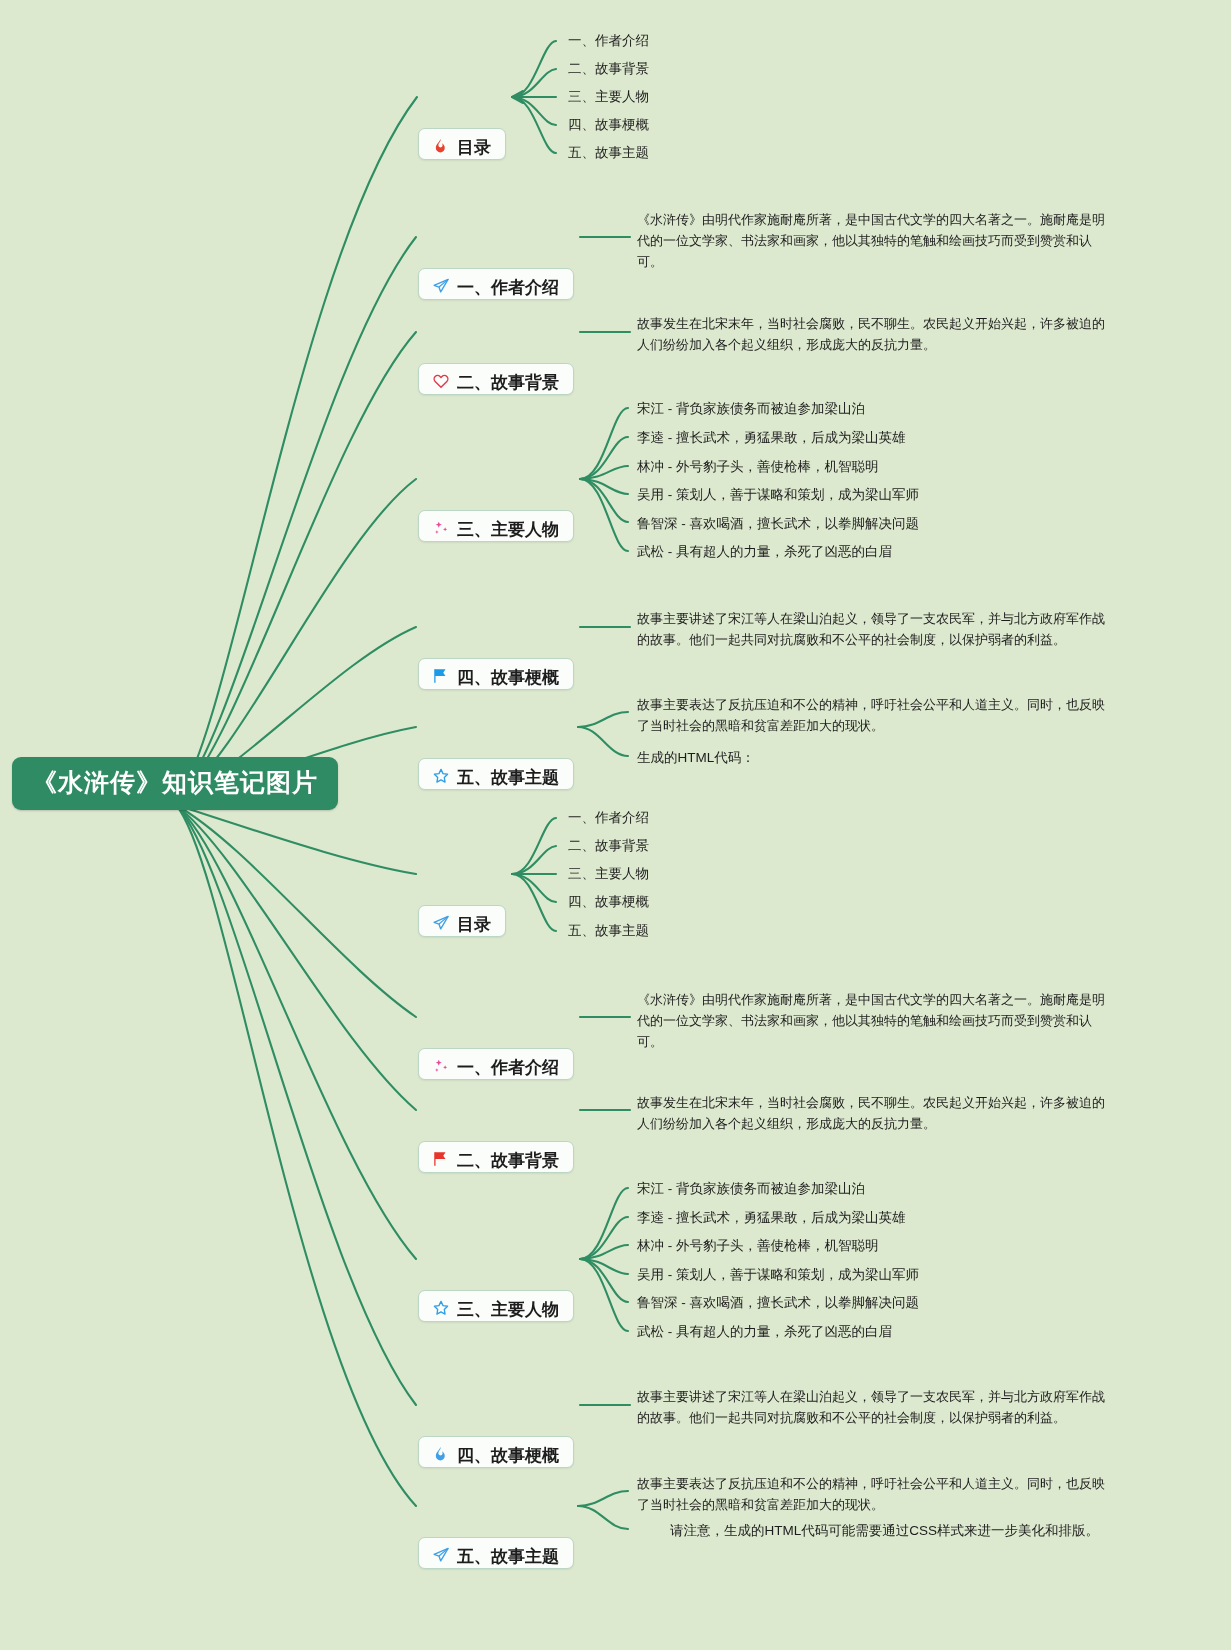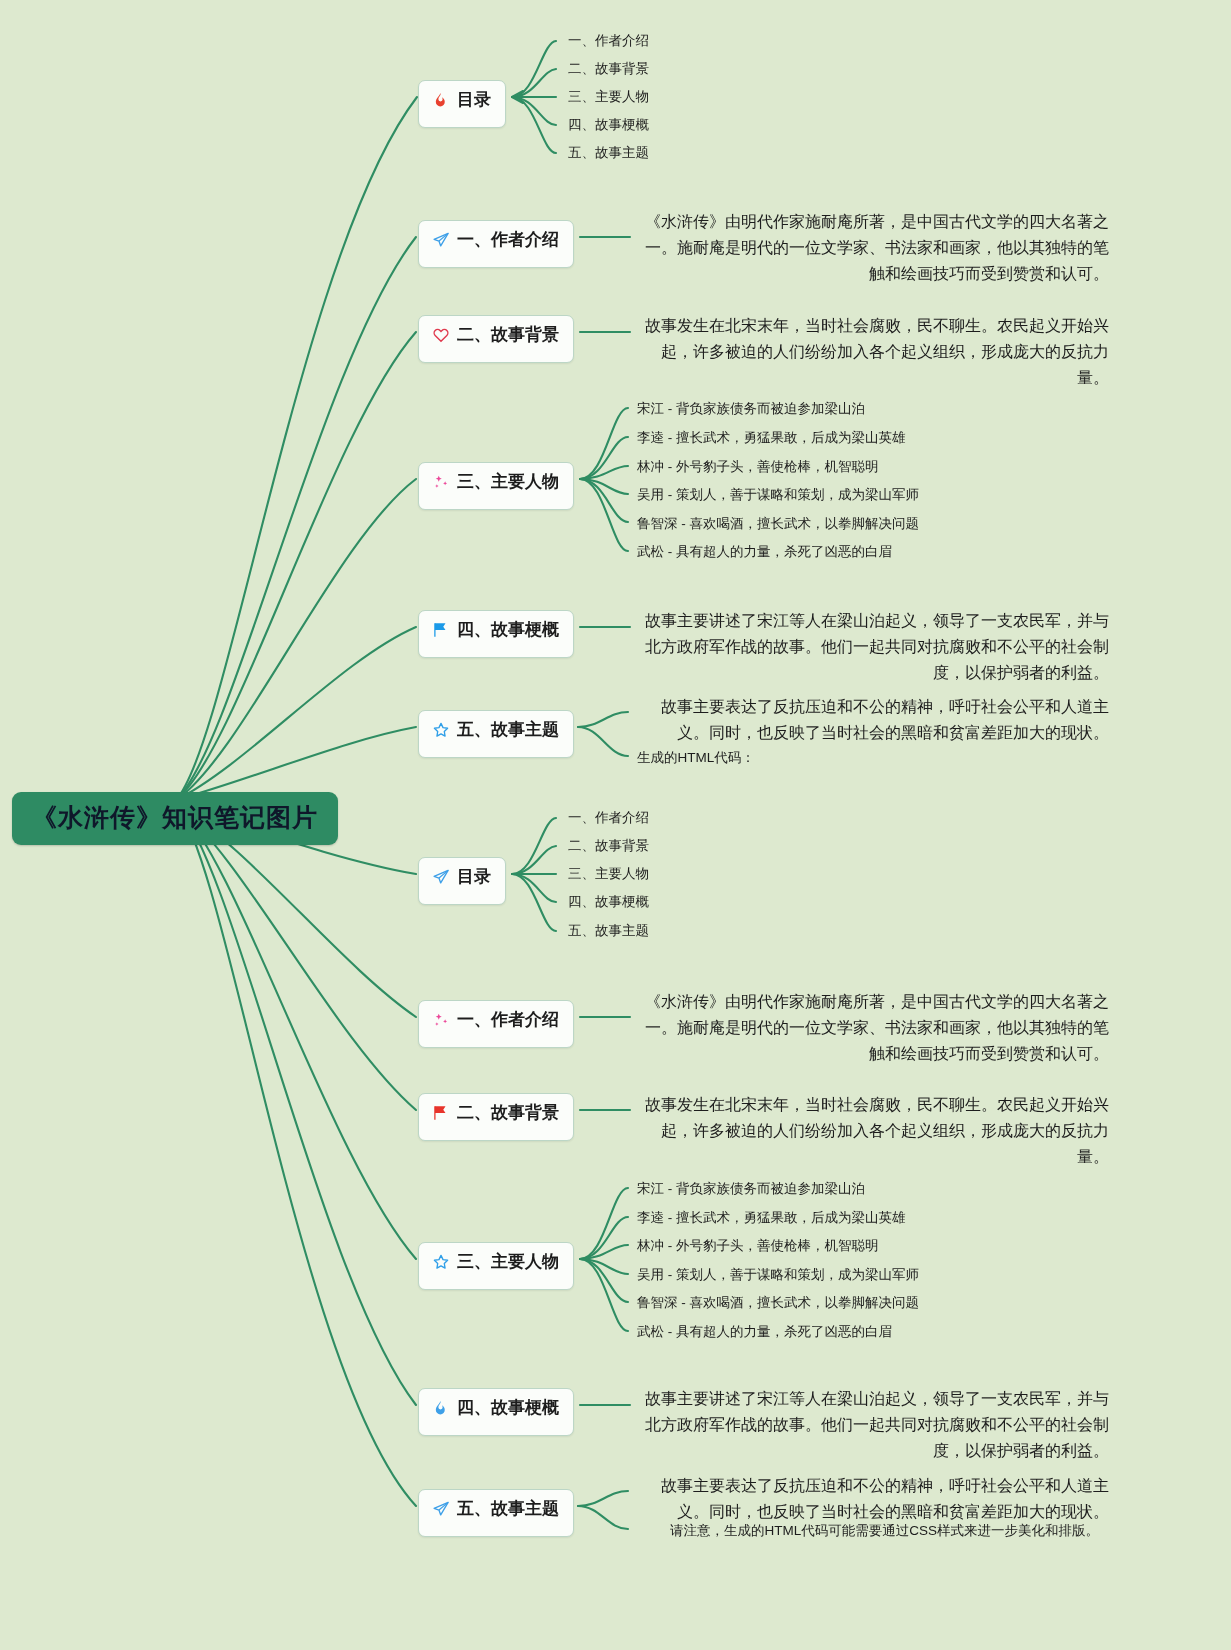--- a/index.html
+++ b/index.html
@@ -4,54 +4,54 @@
 <style>
   html,body{margin:0;padding:0;}
   body{
     width:1231px;height:1650px;position:relative;overflow:hidden;
     background:#dde9cf;
     font-family:"Liberation Sans","DejaVu Sans",sans-serif;
     color:#1d1d1d;
   }
   #edges{position:absolute;left:0;top:0;width:1231px;height:1650px;pointer-events:none;}
   .root{
-    position:absolute;left:12px;top:792px;
-    background:#2e8b63;color:#0f172a;
+    position:absolute;left:12px;top:757px;
+    background:#2e8b63;color:#ffffff;
     border-radius:9px;
     padding:9px 20px 11px 20px;
     font-size:25px;font-weight:700;letter-spacing:1px;
     box-shadow:0 1px 2px rgba(0,0,0,.18);
     white-space:nowrap;
   }
   .node{
     position:absolute;
     background:#fbfdfa;
     border:1px solid #bcd6c6;
     border-radius:7px;
-    padding:7px 14px 16px 12px;
+    padding:7px 14px 0 12px;
     font-size:17px;font-weight:700;
     white-space:nowrap;
-    display:flex;align-items:center;gap:7px;
+    display:flex;gap:7px;
     box-shadow:0 1px 2px rgba(0,0,0,.07);
+    margin-top:48px;
   }
   .node .ico{display:inline-flex;width:19px;height:19px;align-items:center;justify-content:center;flex:0 0 19px;}
   .node .ico svg{display:block;}
   .leaf{
     position:absolute;
     font-size:13.5px;
     line-height:1.5;
     white-space:nowrap;
     color:#1d1d1d;
   }
   .para{
     position:absolute;
-    font-size:16px;
+    font-size:13px;
     line-height:1.62;
     color:#1d1d1d;
-    text-align:right;
   }
 </style>
 </head>
 <body>
 
 <svg id="edges" viewBox="0 0 1231 1650">
   <g fill="none" stroke="#2f8d63" stroke-width="2.1" stroke-linecap="round">
 
     <path d="M176,800 C230,740 300,250 417,97"></path>
     <path d="M176,800 C235,745 320,360 416,237"></path>

